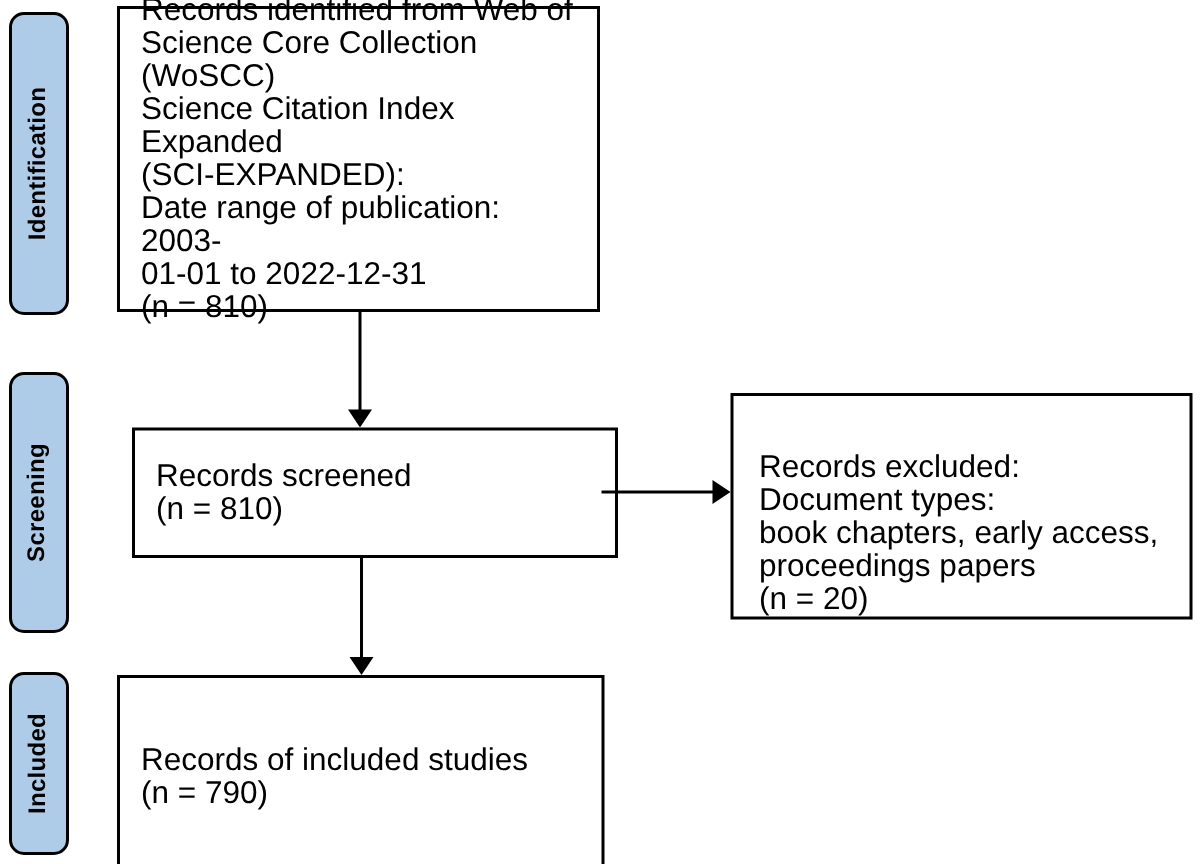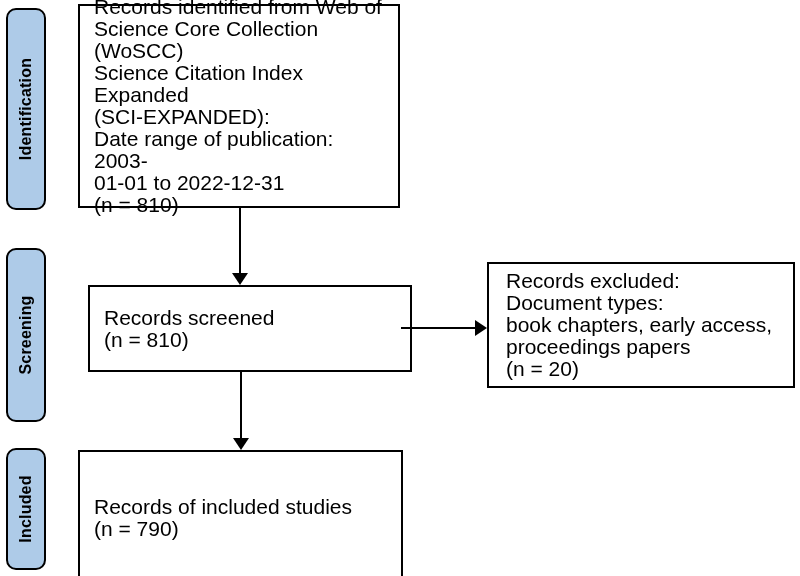--- a/index.html
+++ b/index.html
@@ -95,21 +95,21 @@
 Date range of publication: 2003-
 01-01 to 2022-12-31
 (n = 810)</div>
   </div>
 
   <div class="flowbox" style="left:88px; top:285px; width:324px; height:87px;">
     <div class="flowbox-text">Records screened
 (n = 810)</div>
   </div>
 
-  <div class="flowbox" style="left:487px; top:262px; width:308px; height:126px;">
+  <div class="flowbox" style="left:487px; top:262px; width:308px; height:151px;align-items:flex-end;">
     <div class="flowbox-text" style="padding-left:17px;">Records excluded:
 Document types:
 book chapters, early access,
 proceedings papers
 (n = 20)</div>
   </div>
 
   <div class="flowbox" style="left:78px; top:450px; width:325px; height:136px;">
     <div class="flowbox-text">Records of included studies
 (n = 790)</div>

